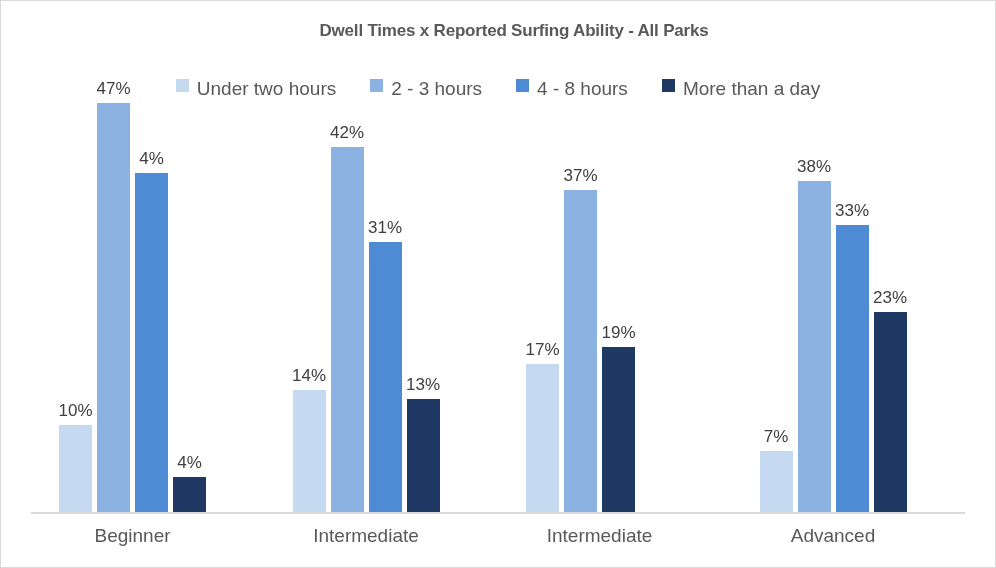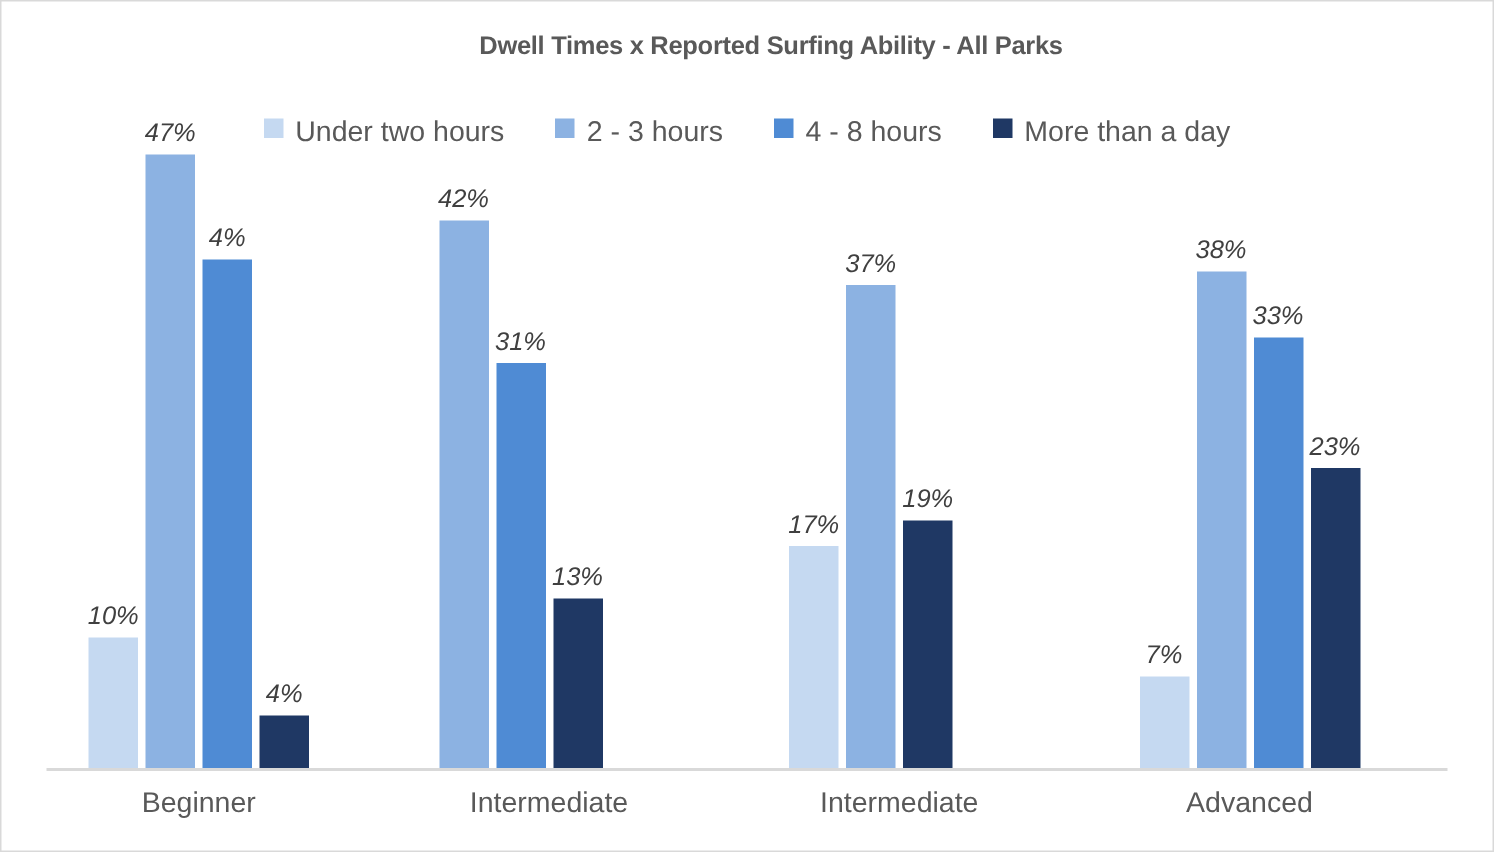--- a/index.html
+++ b/index.html
@@ -92,21 +92,20 @@
     gap: 5px;
   }
 
   .bar-wrap {
     position: relative;
     width: 33px;
     display: flex;
     flex-direction: column;
     justify-content: flex-end;
     height: 100%;
-    font-style: italic;
   }
 
   .bar-label {
     position: absolute;
     width: 60px;
     left: 50%;
     transform: translateX(-50%);
     text-align: center;
     font-size: 17px;
     color: #404040;
@@ -175,20 +174,24 @@
           <div class="bar-label" style="bottom: 343px;">4%</div>
           <div class="bar" style="height: 339px; background: rgb(79, 139, 212);"></div>
         </div>
         <div class="bar-wrap">
           <div class="bar-label" style="bottom: 39px;">4%</div>
           <div class="bar" style="height: 35px; background: rgb(31, 56, 100);"></div>
         </div>
       </div>
       <div class="group" style="left: 261.5px; width: 147px;">
         <div class="bar-wrap">
+          <div class="bar-label" style="bottom: 126px;">14%</div>
+          <div class="bar" style="height: 122px; background: rgb(197, 217, 241);"></div>
+        </div>
+        <div class="bar-wrap">
           <div class="bar-label" style="bottom: 369px;">42%</div>
           <div class="bar" style="height: 365px; background: rgb(140, 178, 226);"></div>
         </div>
         <div class="bar-wrap">
           <div class="bar-label" style="bottom: 274px;">31%</div>
           <div class="bar" style="height: 270px; background: rgb(79, 139, 212);"></div>
         </div>
         <div class="bar-wrap">
           <div class="bar-label" style="bottom: 117px;">13%</div>
           <div class="bar" style="height: 113px; background: rgb(31, 56, 100);"></div>

